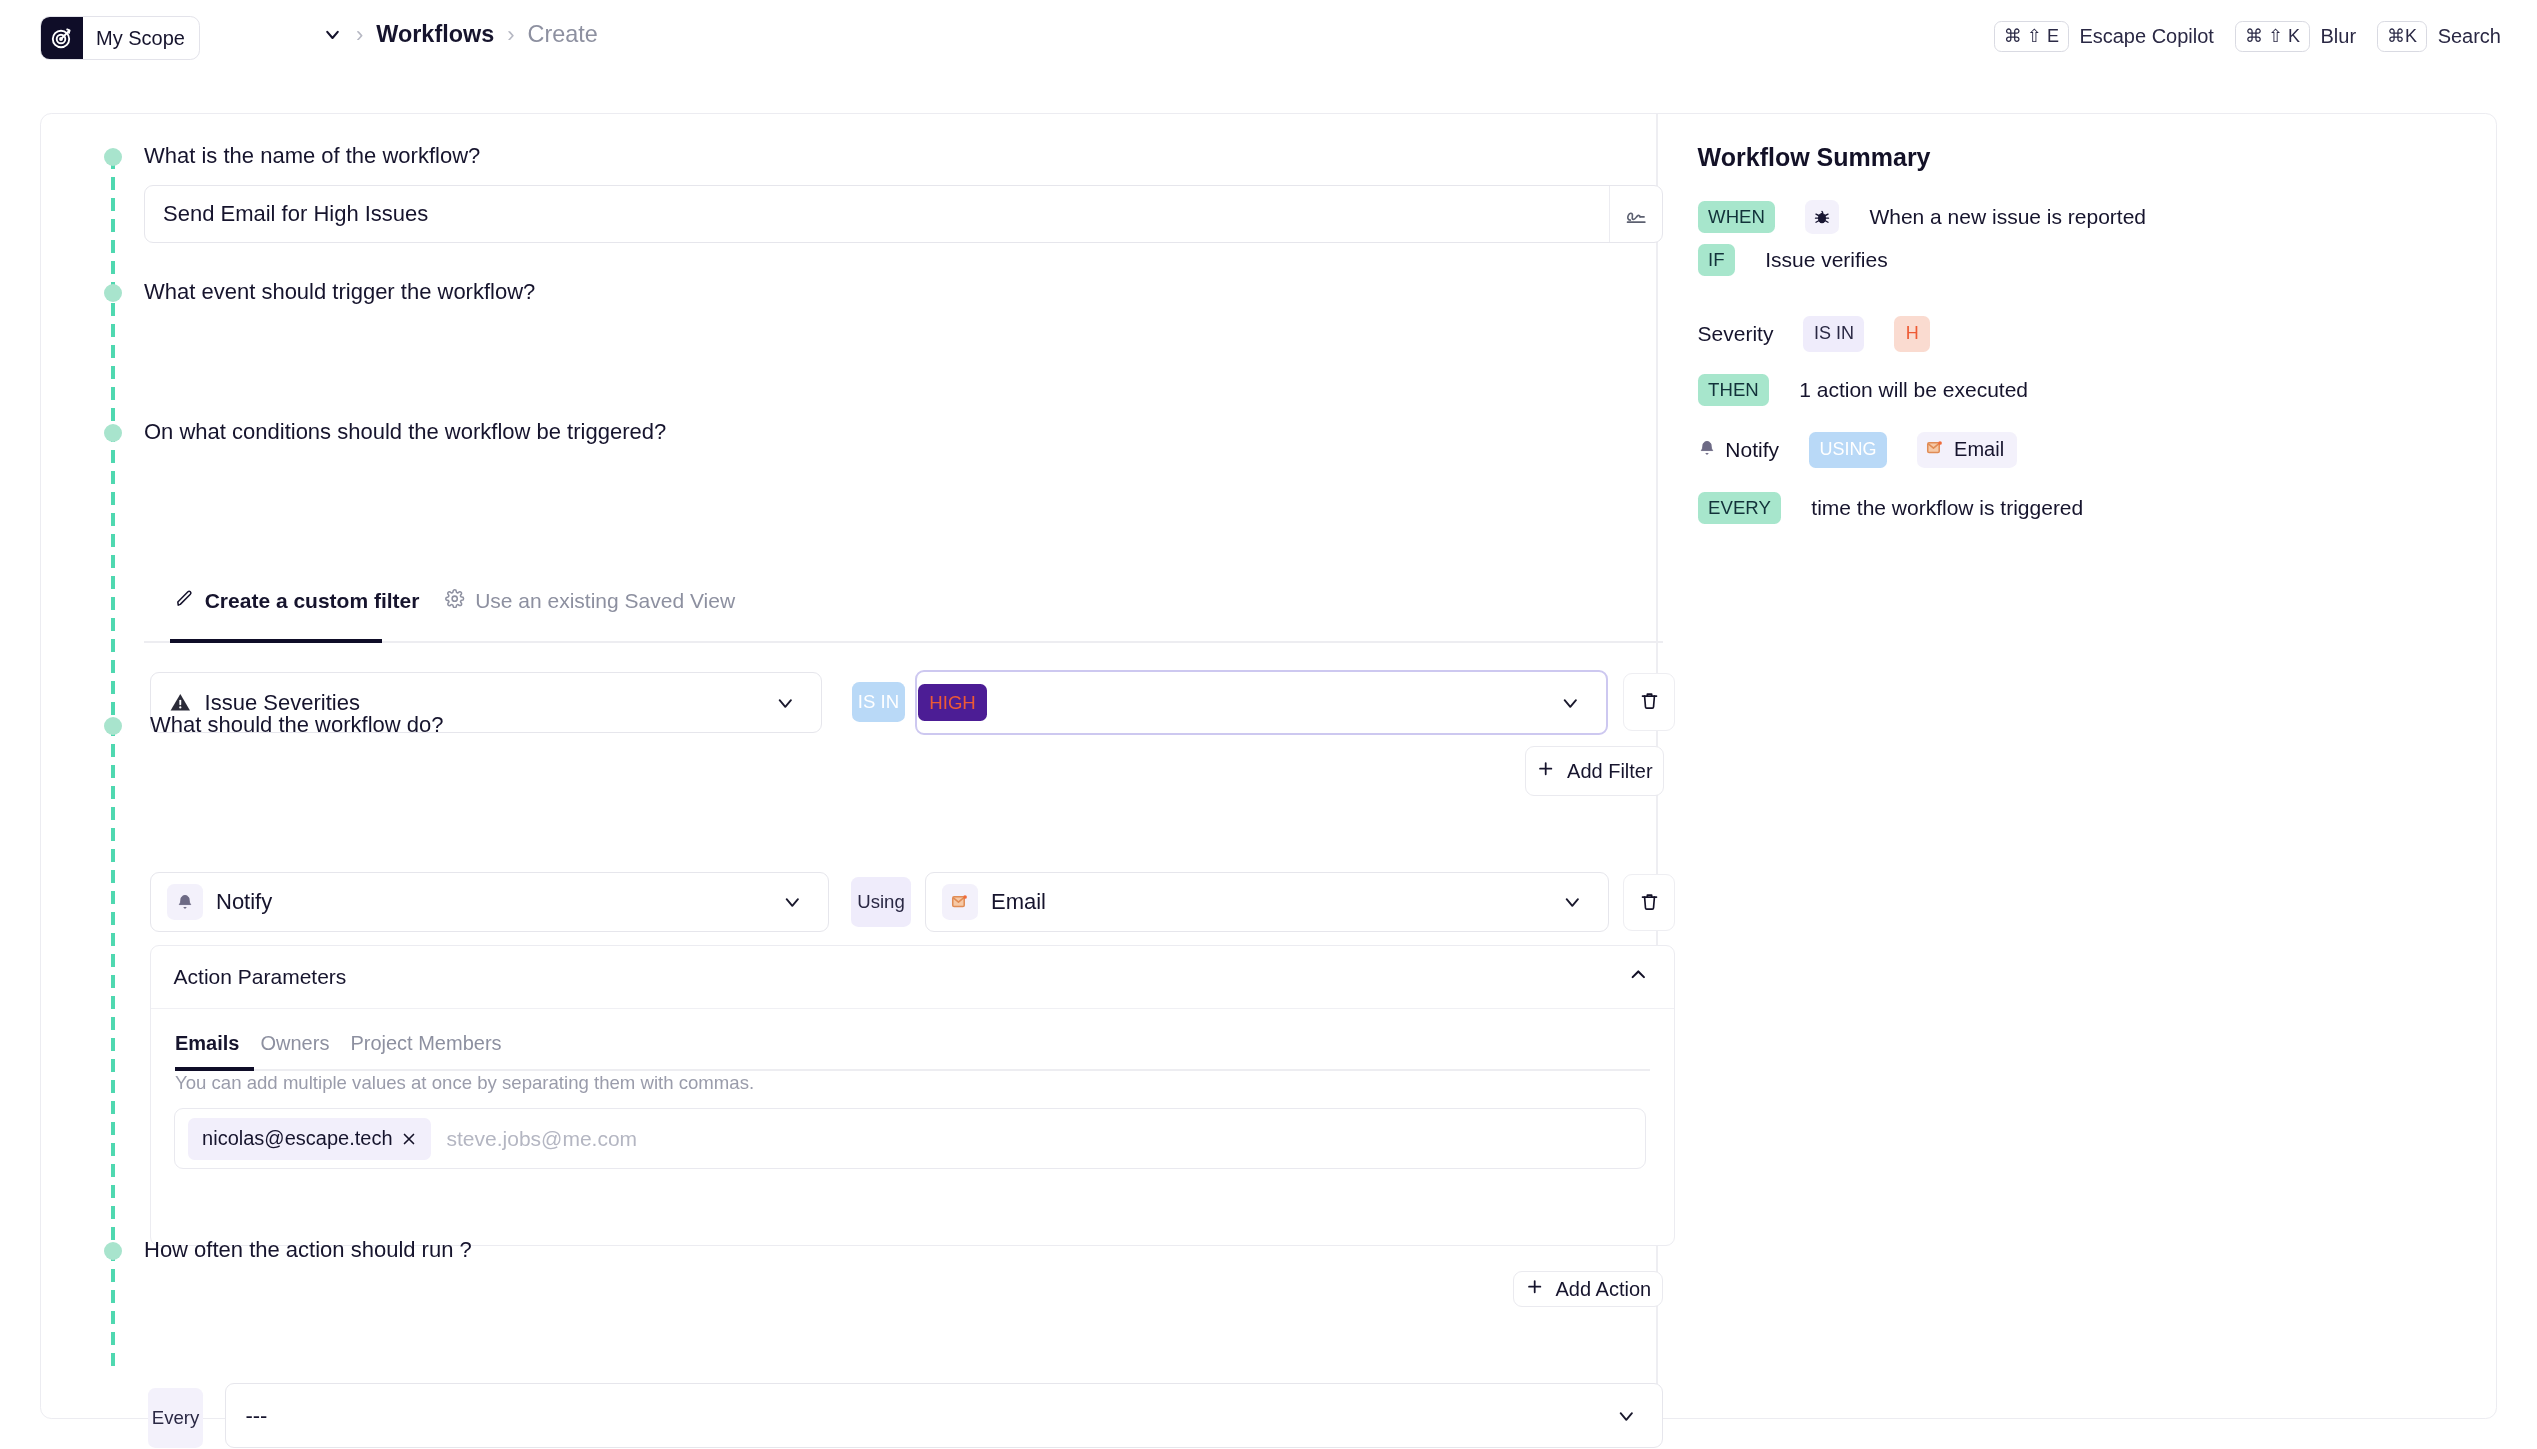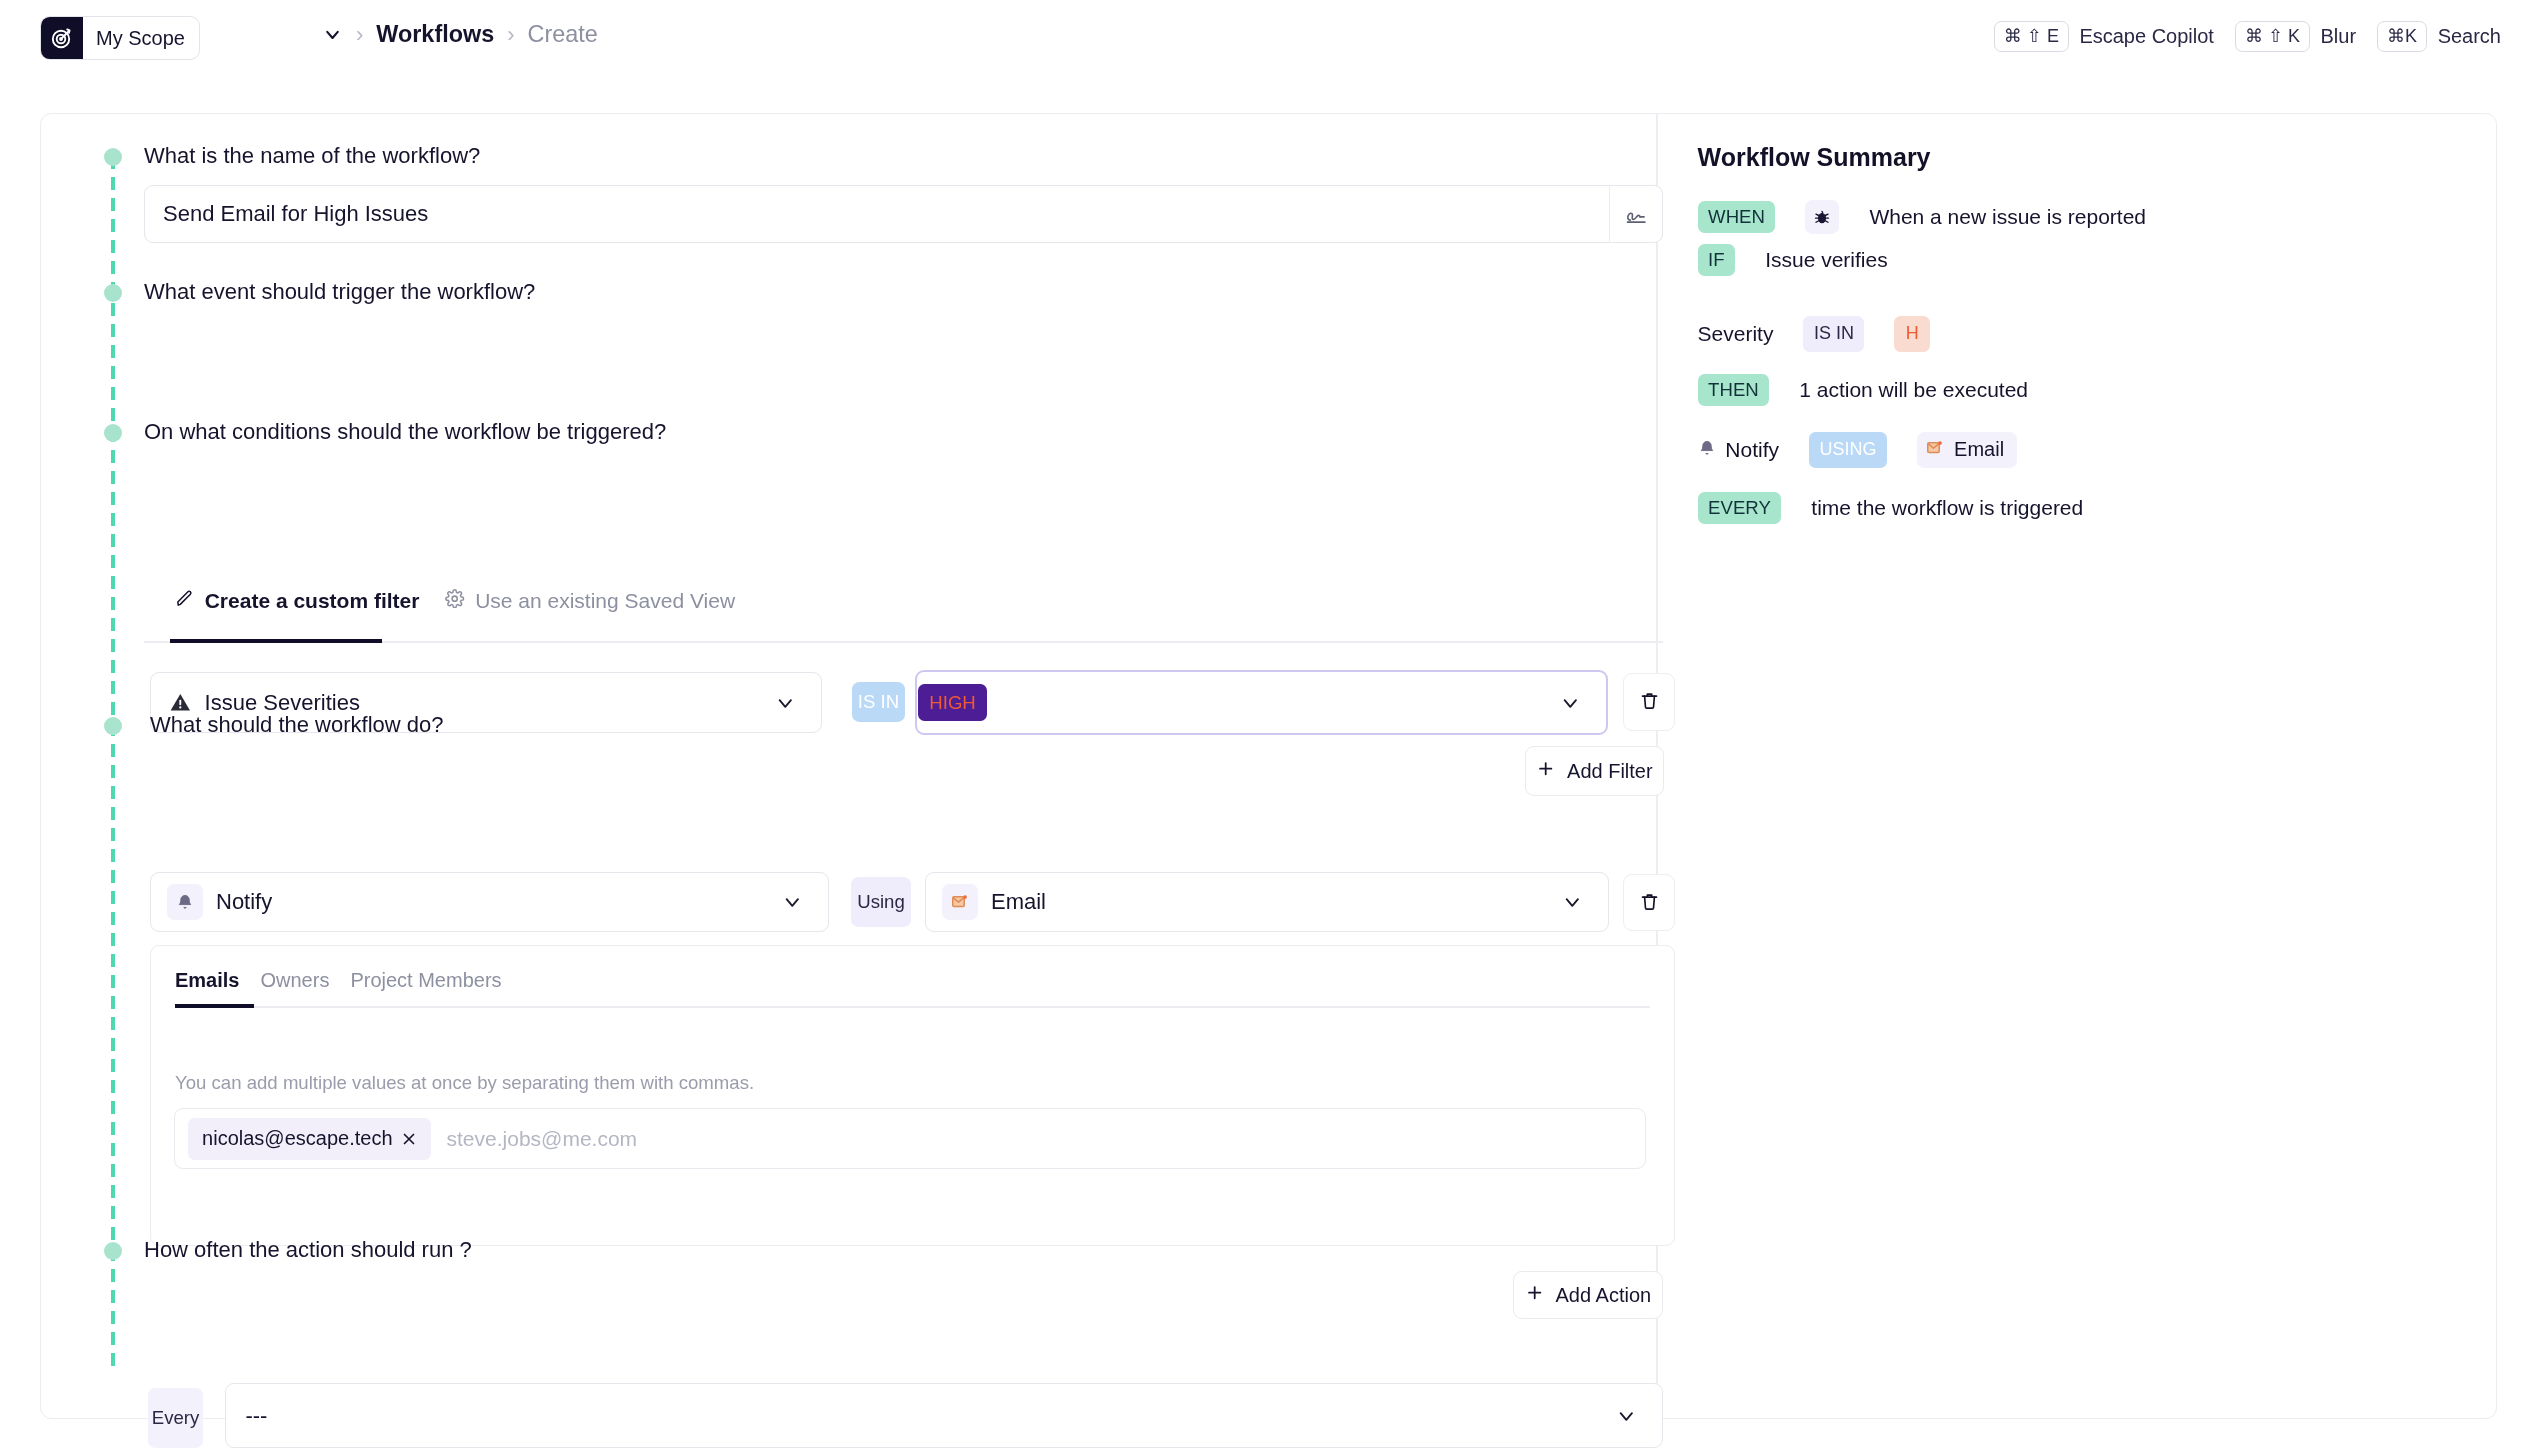--- a/index.html
+++ b/index.html
@@ -375,20 +375,28 @@
       <span>
         <svg width="21" height="21" viewBox="0 0 24 24" fill="none" stroke="#141228" stroke-width="1.9" stroke-linecap="round" stroke-linejoin="round">
           <path d="M4 7h16"></path>
             <path d="M9.5 7V4.8h5V7"></path>
           <path d="M6.4 7l1 12.4a1.4 1.4 0 0 0 1.4 1.3h6.4a1.4 1.4 0 0 0 1.4-1.3L17.6 7"></path>
         </svg>
       </span>
     </div>
 
     <div class="ap-panel" style="left:109px; top:831px; width:1525px; height:301px;">
+      <div class="ap-head">
+        <span>Action Parameters</span>
+        <span>
+          <svg width="22.6" height="22.6" viewBox="0 0 24 24" fill="none" stroke="#121026" stroke-width="2.2" stroke-linecap="round" stroke-linejoin="round">
+              <polyline points="6 15 12 9 18 15"></polyline>
+            </svg>
+        </span>
+      </div>
 
       <div class="ap-tabs">
         <div class="ap-tabrow">
           <div class="ap-tab active">Emails</div>
           <div class="ap-tab">Owners</div>
           <div class="ap-tab">Project Members</div>
         </div>
         <div class="ap-tab-underline" style="top:60px;"></div>
         <div class="ap-tab-bar" style="left:24px; top:58px; width:79px;"></div>
       </div>
@@ -401,21 +409,21 @@
           <span class="chip-x">
             <svg width="18" height="18" viewBox="0 0 24 24" fill="none" stroke="#141228" stroke-width="2.2" stroke-linecap="round">
                 <path d="M6 6l12 12M18 6L6 18"></path>
               </svg>
           </span>
         </span>
         <span class="chips-placeholder">steve.jobs@me.com</span>
       </div>
     </div>
 
-    <div class="ghost-btn" style="left:1472px; top:1157px; width:150px; height:48px;">
+    <div class="ghost-btn" style="left:1472px; top:1157px; width:150px; height:36px;">
       <span>
         <svg width="19.4" height="19.4" viewBox="0 0 24 24" fill="none" stroke="#16142d" stroke-width="2.2" stroke-linecap="round">
             <path d="M12 5v14M5 12h14"></path>
           </svg>
       </span>
       <span>Add Action</span>
     </div>
 
     <div class="q-label" style="left:103px; top:1123px;">How often the action should run ?</div>
 

